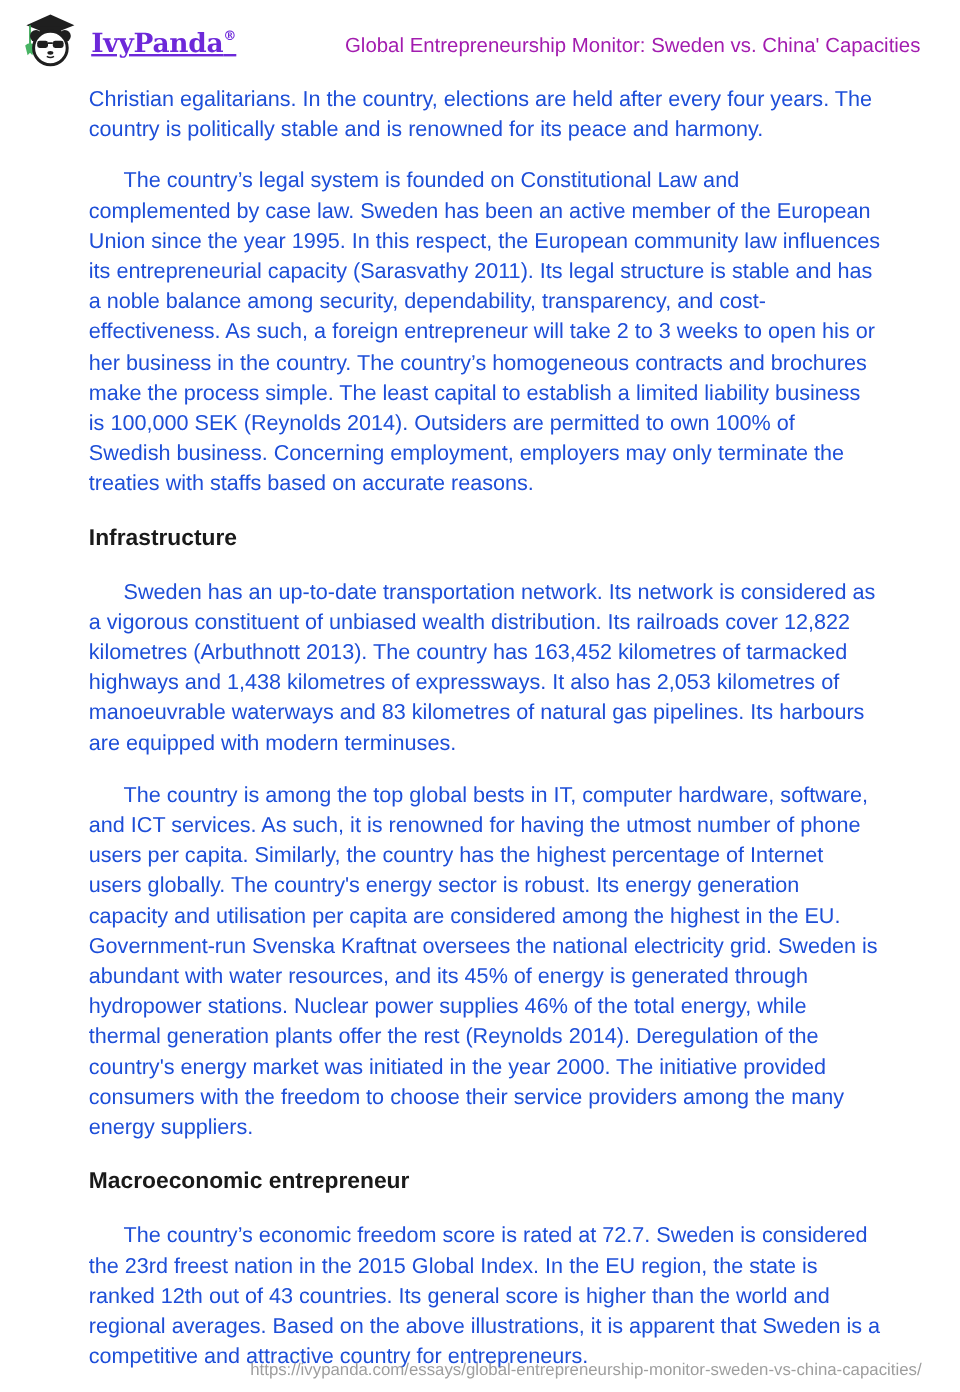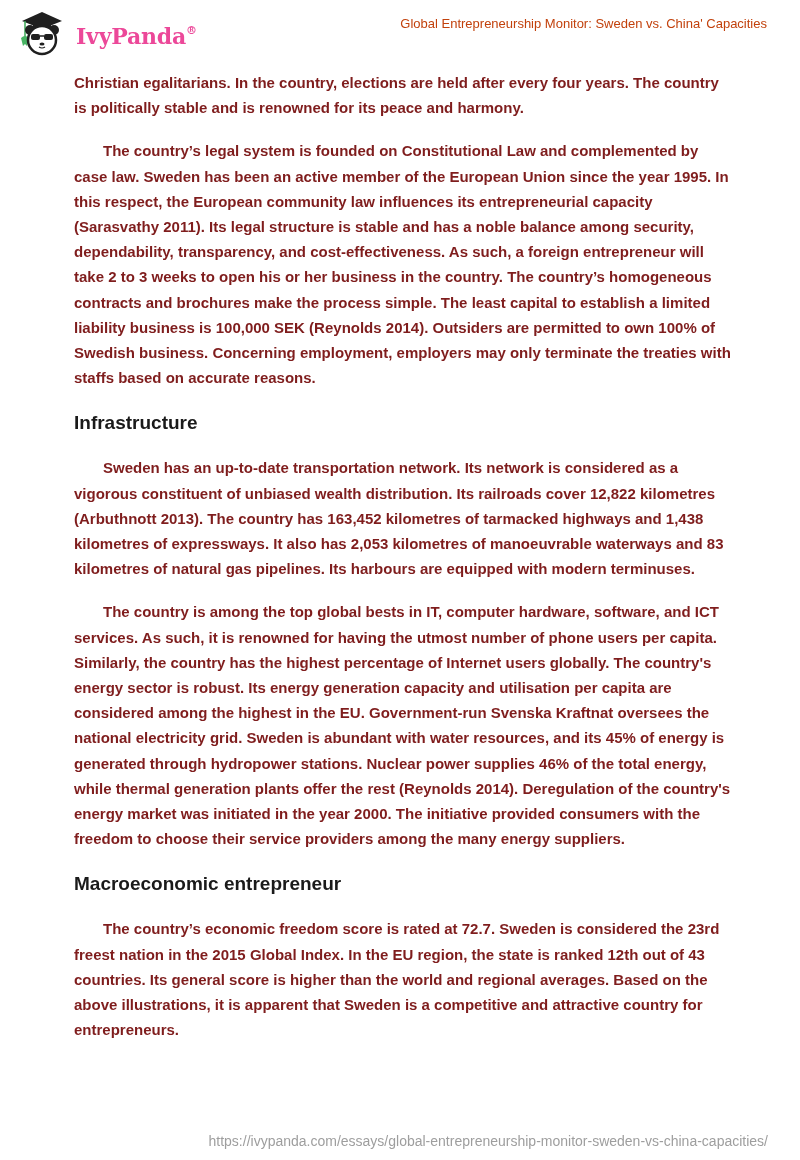--- a/index.html
+++ b/index.html
@@ -2,26 +2,26 @@
 <html><head>
   <meta charset="utf-8">
   <style>
     * { box-sizing: border-box; margin: 0; padding: 0; }
     html, body { width: 800px; height: 1160px; background: #ffffff; overflow: hidden; }
     body { font-family: "Liberation Sans", sans-serif; color: #222222; position: relative; }
 
     .header { position: absolute; top: 0; left: 0; width: 800px; height: 60px; }
     .logo { position: absolute; left: 16px; top: 8px; display: flex; align-items: center; }
     .logo-icon { width: 52px; height: 48px; position: relative; }
-    .logo-text { font-family: "DejaVu Serif", serif; font-weight: bold; font-size: 22px; color: #ec4899; margin-left: 8px; margin-top: 8px; letter-spacing: -0.2px; }
+    .logo-text { font-family: "DejaVu Serif", serif; font-weight: bold; font-size: 22px; color: #6d28d9; margin-left: 8px; margin-top: 8px; letter-spacing: -0.2px; text-decoration: underline; }
     .logo-text sup { font-size: 11px; position: relative; top: -2px; }
-    .header-title { position: absolute; right: 33px; top: 16px; font-size: 13px; color: #c2410c; }
+    .header-title { position: absolute; right: 33px; top: 28px; font-size: 17px; color: #a21caf; }
 
     .content { position: absolute; left: 74px; top: 70px; width: 660px; }
-    p.body { font-size: 15px; line-height: 25.2px; color: #7f1d1d; margin-bottom: 18px; font-weight: bold; }
+    p.body { font-size: 18px; line-height: 25.2px; color: #1d4ed8; margin-bottom: 18px; }
     p.body.indent { text-indent: 29px; }
     h2.section { font-size: 19px; font-weight: bold; color: #1a1a1a; line-height: 30px; margin-top: 2px; margin-bottom: 17px; }
 
     .footer-url { position: absolute; right: 32px; top: 1133px; font-size: 14px; color: #9e9e9e; }
   </style>
 </head>
 <body>
 
 <div class="header">
   <div class="logo">

